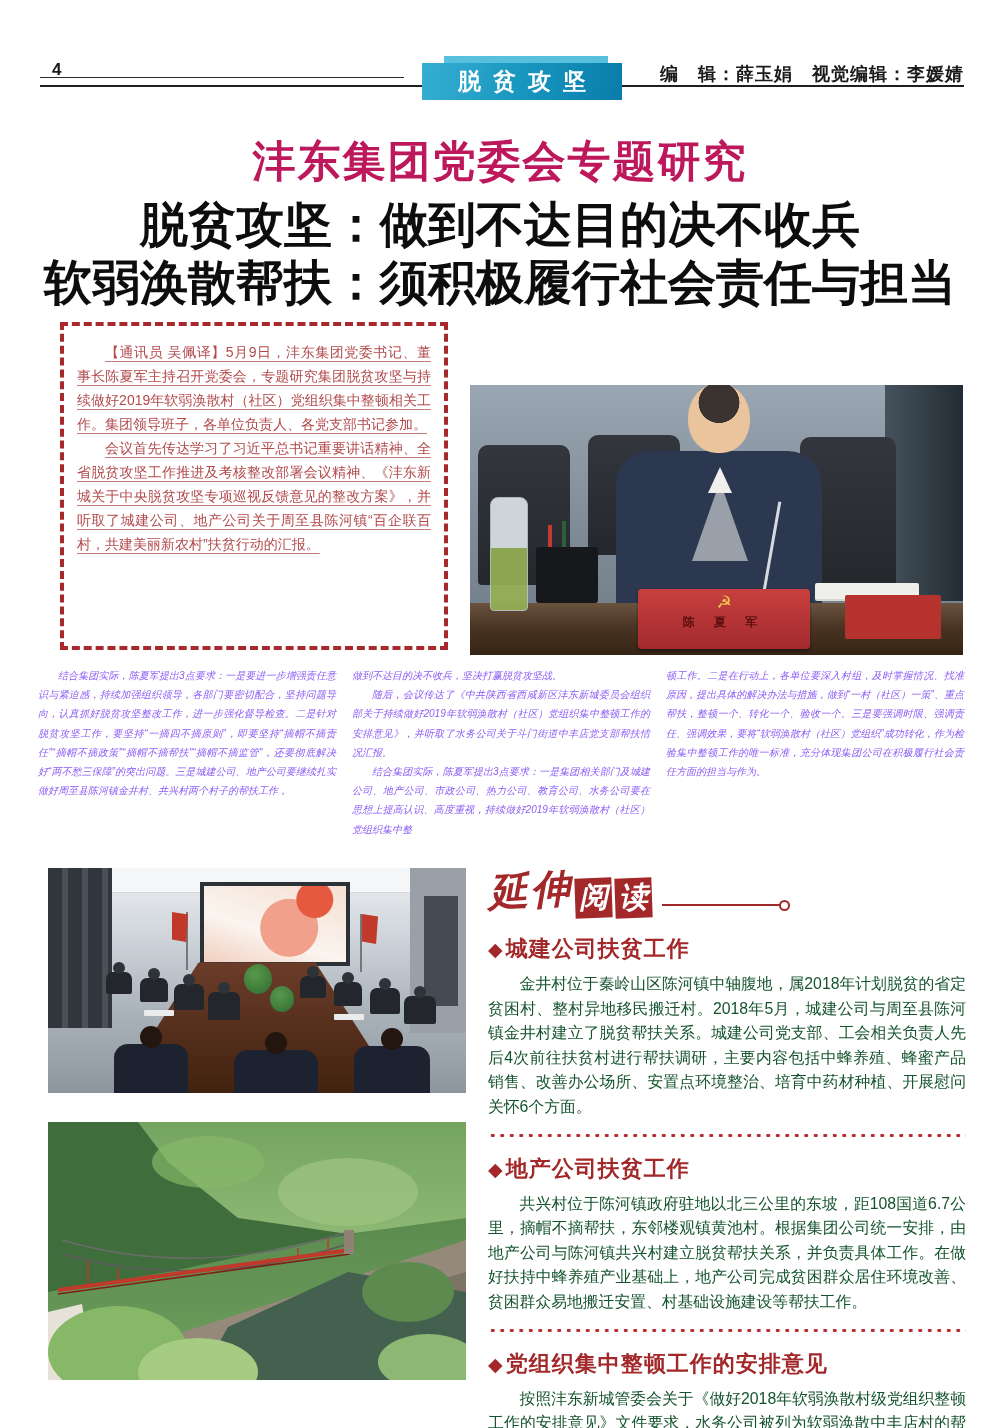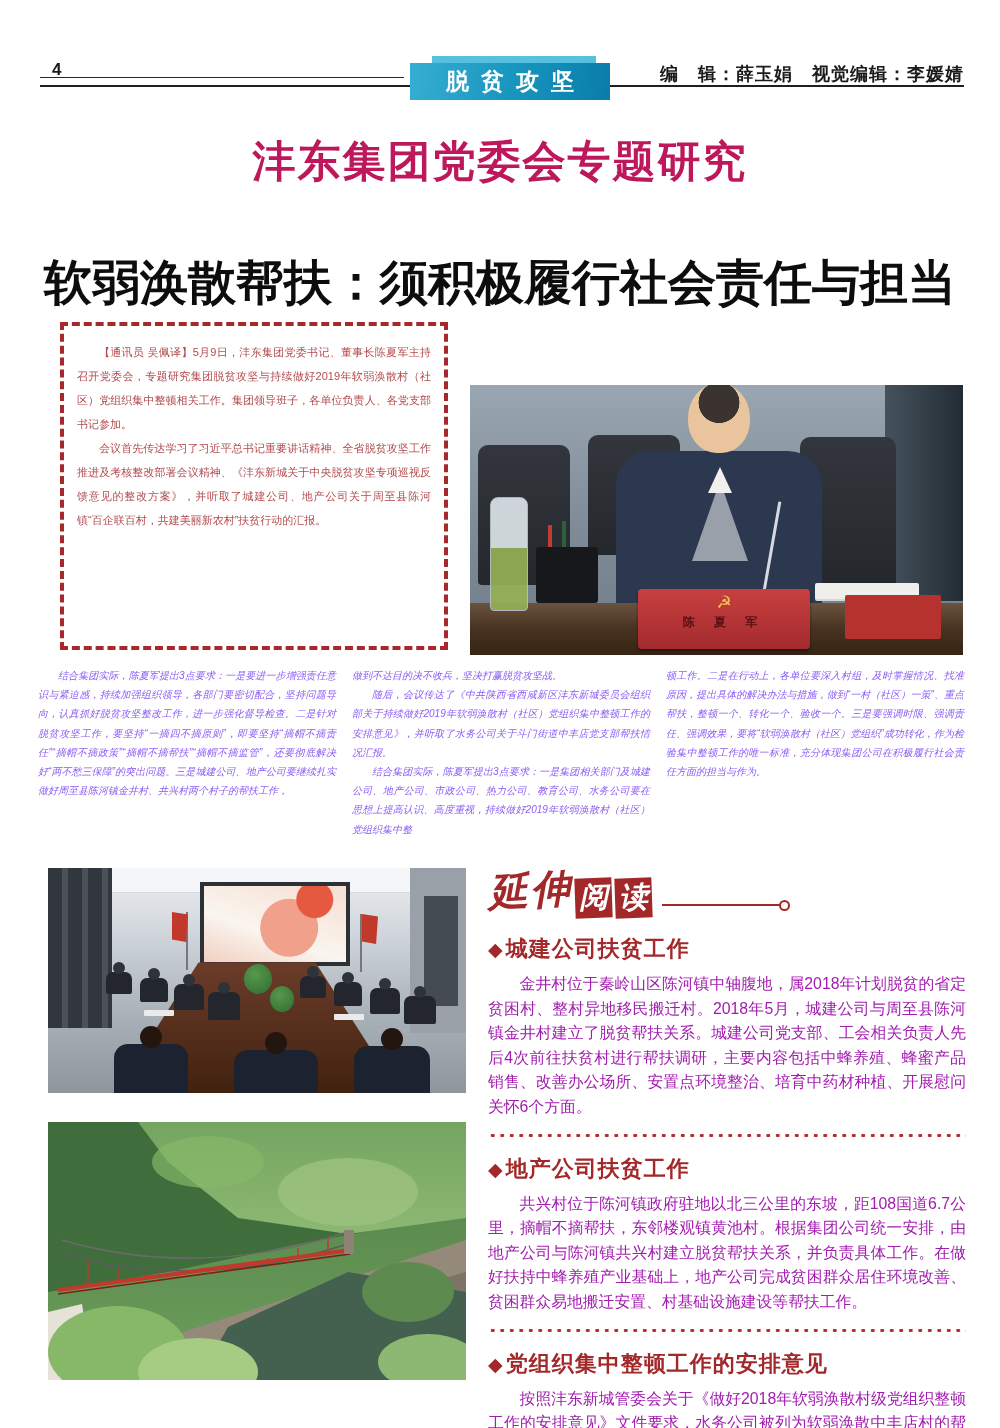--- a/index.html
+++ b/index.html
@@ -4,41 +4,41 @@
 <style>
   html,body{margin:0;padding:0;background:#e9e9e9;}
   #page{position:relative;width:1000px;height:1428px;margin:0 auto;background:#fff;
         font-family:"Liberation Sans","DejaVu Sans",sans-serif;color:#1a1a1a;overflow:hidden;}
 
   
   .hdr-num{position:absolute;left:52px;top:60px;font-size:17px;font-weight:bold;}
   .hdr-rule-a{position:absolute;left:40px;top:77px;width:364px;height:1px;background:#2a2a2a;}
   .hdr-rule-b{position:absolute;left:40px;top:85px;width:924px;height:2px;background:#1f1f1f;}
   .hdr-credits{position:absolute;right:36px;top:62px;font-size:18px;font-weight:bold;letter-spacing:1px;}
-  .banner{position:absolute;left:410px;top:56px;width:200px;height:44px;}
+  .banner{position:absolute;left:422px;top:56px;width:200px;height:44px;}
   .banner-hl{position:absolute;left:22px;top:0;right:14px;height:14px;background:#57c0dd;}
   .banner-main{position:absolute;left:0;top:7px;right:0;bottom:0;
                background:linear-gradient(100deg,#36aed2 0%,#1694bd 55%,#0a7cab 100%);
                color:#fff;display:flex;align-items:center;justify-content:center;
                font-size:23px;font-weight:bold;letter-spacing:12px;padding-left:12px;
                font-family:"Liberation Serif","DejaVu Serif",serif;}
 
   
   .kicker{position:absolute;left:0;top:133px;width:100%;text-align:center;
           font-size:43px;font-weight:900;color:#be185d;letter-spacing:2px;}
   .head1{position:absolute;left:0;top:193px;width:100%;text-align:center;
          font-size:48px;font-weight:900;color:#0d0d0d;letter-spacing:0px;}
   .head2{position:absolute;left:0;top:251px;width:100%;text-align:center;
          font-size:48px;font-weight:900;color:#0d0d0d;letter-spacing:0px;}
 
   
   .lead-box{position:absolute;left:60px;top:322px;width:388px;height:328px;
             border:4px dashed #a8292c;padding:14px 13px;box-sizing:border-box;}
-  .lead-box p{margin:0;font-size:11px;line-height:24px;color:#b24a4c;text-align:justify;
-              text-indent:2em;text-underline-offset:4px;
+  .lead-box p{margin:0;font-size:14px;line-height:24px;color:#b24a4c;text-align:justify;
+              text-indent:2em;text-decoration:underline;text-underline-offset:4px;
               text-decoration-color:#c4797a;text-decoration-thickness:1px;}
 
   
   .photo-main{position:absolute;left:470px;top:385px;width:493px;height:270px;overflow:hidden;background:#8b97a3;}
   .pm-wall{position:absolute;inset:0;background:linear-gradient(180deg,#9aa6b1 0%,#8illegal 0%);}
   .pm-wall{background:linear-gradient(180deg,#9aa6b1 0%,#7e8a96 55%,#707c88 100%);}
   .pm-seam{position:absolute;top:0;bottom:60px;width:2px;background:rgba(255,255,255,.35);}
   .pm-panel{position:absolute;right:0;top:0;width:78px;height:216px;
             background:linear-gradient(90deg,#45525c,#232c34);}
   .pm-chair{position:absolute;background:linear-gradient(180deg,#33373d,#24272c);border-radius:10px 10px 4px 4px;}
@@ -104,39 +104,40 @@
                transform:rotate(-4deg);letter-spacing:2px;
                font-family:"Liberation Serif","DejaVu Serif",serif;}
   .ext-block{display:inline-block;background:#a2282a;color:#fff;font-weight:900;font-style:italic;
              font-size:29px;line-height:1;padding:5px 4px 6px;margin-left:3px;
              transform:rotate(-2deg);font-family:"Liberation Serif","DejaVu Serif",serif;}
   .ext-line{flex:0 0 118px;height:2px;background:#a2282a;margin:0 0 12px 10px;position:relative;}
   .ext-line::after{content:"";position:absolute;right:-10px;top:-4px;width:7px;height:7px;
                    border:2px solid #a2282a;border-radius:50%;background:#fff;}
   .ext-h{margin:16px 0 8px;font-size:22px;font-weight:900;color:#a2282a;letter-spacing:1px;}
   .ext-h .diamond{font-size:19px;margin-right:2px;}
-  .ext p.body{margin:0;font-size:15.8px;line-height:24.6px;text-align:justify;color:#a21caf;text-indent:2em;}
+  .ext p.body{margin:0;font-size:15.8px;line-height:24.6px;text-align:justify;color:#14532d;text-indent:2em;}
   .dotsep{height:5px;margin:13px 0 2px;background-image:radial-gradient(circle,#b7292d 1.7px,transparent 1.9px);
           background-size:9.5px 5px;background-repeat:repeat-x;background-position:0 50%;}
 </style>
 </head>
 <body>
 
 <div id="page">
 
   <div class="hdr-num">4</div>
   <div class="hdr-rule-a"></div>
   <div class="hdr-rule-b"></div>
   <div class="hdr-credits">编　辑：薛玉娟　视觉编辑：李媛婧</div>
   <div class="banner">
     <div class="banner-hl"></div>
     <div class="banner-main">脱贫攻坚</div>
   </div>
 
   <div class="kicker">沣东集团党委会专题研究</div>
+  <div class="head1">脱贫攻坚：做到不达目的决不收兵</div>
   <div class="head2">软弱涣散帮扶：须积极履行社会责任与担当</div>
 
   <div class="lead-box">
     <p>【通讯员 吴佩译】5月9日，沣东集团党委书记、董事长陈夏军主持召开党委会，专题研究集团脱贫攻坚与持续做好2019年软弱涣散村（社区）党组织集中整顿相关工作。集团领导班子，各单位负责人、各党支部书记参加。</p>
     <p>会议首先传达学习了习近平总书记重要讲话精神、全省脱贫攻坚工作推进及考核整改部署会议精神、《沣东新城关于中央脱贫攻坚专项巡视反馈意见的整改方案》，并听取了城建公司、地产公司关于周至县陈河镇“百企联百村，共建美丽新农村”扶贫行动的汇报。</p>
   </div>
 
   <div class="photo-main">
     <div class="pm-wall"></div>
     <div class="pm-seam" style="left:240px;"></div>

